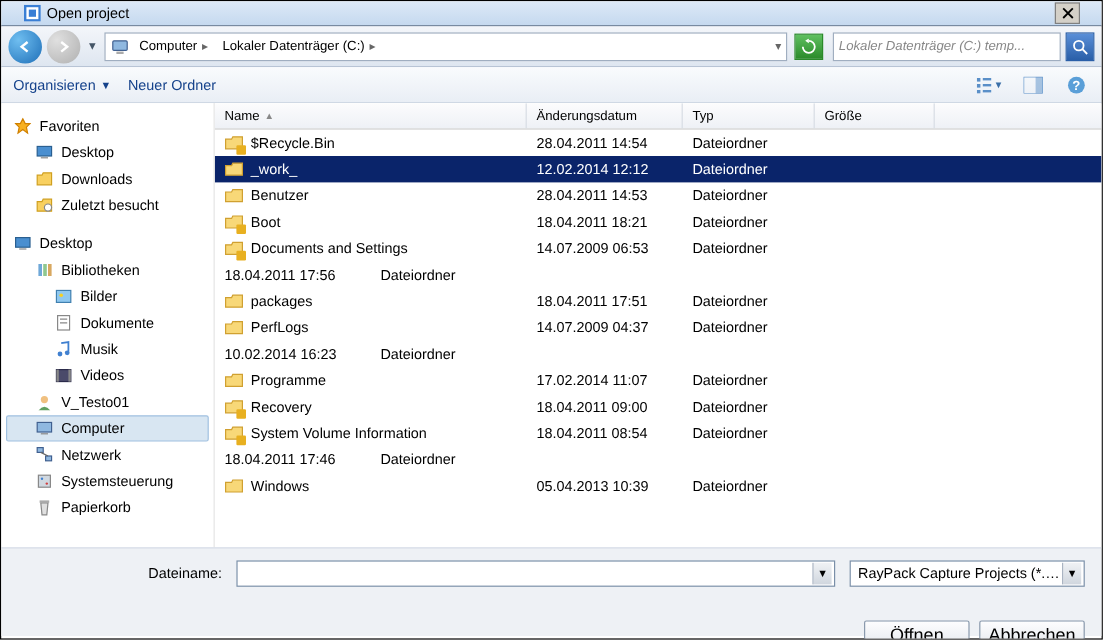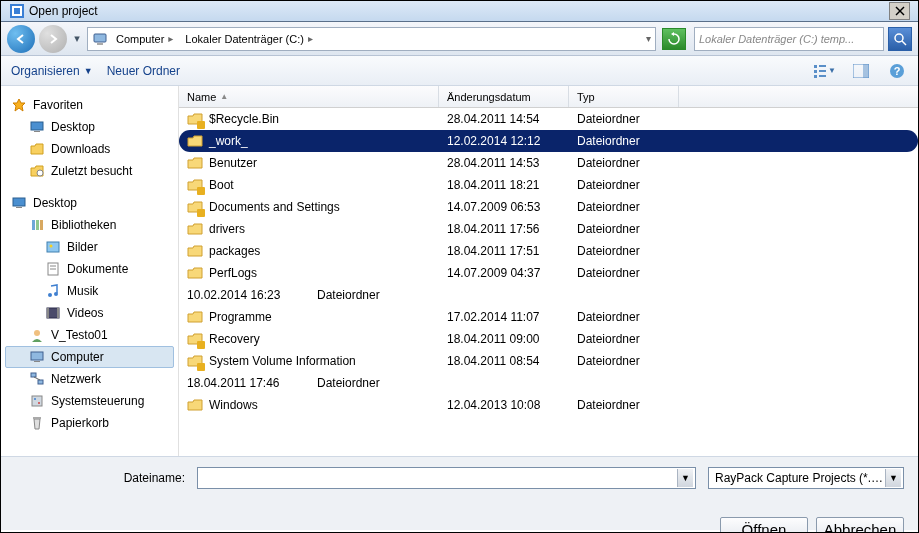--- a/index.html
+++ b/index.html
@@ -1,17 +1,17 @@
 <!DOCTYPE html>
 <html><head>
 <meta charset="utf-8">
 <style>
 * { box-sizing: border-box; margin: 0; padding: 0; }
 body { font-family: "Segoe UI", Tahoma, sans-serif; font-size: 11px; background: #fff; width: 919px; height: 533px; overflow: hidden; border: 1px solid #000; }
-.titlebar { height: 21px; background: linear-gradient(to bottom, #dde9f7, #c5d9ef); display: flex; align-items: center; padding: 0 8px; border-bottom: 1px solid #5a6f8a; }
+.titlebar { height: 21px; background: linear-gradient(to bottom, #dde9f7, #c5d9ef); display: flex; align-items: center; padding: 0 18px; border-bottom: 1px solid #5a6f8a; }
 .titlebar-icon { width: 16px; height: 16px; margin-right: 4px; display: inline-flex; align-items: center; justify-content: center; }
 .titlebar-text { font-size: 12px; color: #000; flex: 1; }
 .titlebar-close { width: 21px; height: 18px; background: #d4d0c8; border: 1px solid #808080; display: flex; align-items: center; justify-content: center; font-size: 12px; font-weight: bold; cursor: pointer; }
 .navbar { height: 34px; background: linear-gradient(to bottom, #f4f6fa, #dee6f0); display: flex; align-items: center; padding: 2px 6px; border-bottom: 1px solid #b8c4d5; gap: 4px; }
 .nav-btn { width: 28px; height: 28px; border-radius: 50%; display: flex; align-items: center; justify-content: center; cursor: pointer; }
 .nav-back { background: radial-gradient(circle at 30% 30%, #6fbef0, #1e6fb8); color: #fff; }
 .nav-fwd { background: radial-gradient(circle at 30% 30%, #e0e0e0, #b0b0b0); color: #fff; }
 .nav-dd { width: 12px; height: 24px; display: flex; align-items: center; justify-content: center; cursor: pointer; color: #456; }
 .address-bar { flex: 1; height: 24px; background: #fff; border: 1px solid #a0aec0; display: flex; align-items: center; padding: 0 4px; gap: 4px; }
 .crumb { display: flex; align-items: center; gap: 4px; padding: 0 4px; cursor: pointer; }
@@ -29,21 +29,21 @@
 .side-group { margin-bottom: 10px; text-align: right; }
 .side-head { display: flex; align-items: center; gap: 6px; padding: 3px 6px; font-size: 12px; cursor: pointer; }
 .side-item { display: flex; align-items: center; gap: 6px; padding: 3px 6px 3px 24px; font-size: 12px; cursor: pointer; }
 .side-item.selected { background: #d8e6f2; border: 1px solid #a0c0e0; border-radius: 2px; padding: 2px 5px 2px 23px; }
 .small-icon { width: 16px; height: 16px; display: inline-flex; align-items: center; justify-content: center; flex-shrink:0; }
 .listview { flex: 1; background: #fff; overflow: auto; text-align: right; }
 .lv-header { display: flex; height: 22px; border-bottom: 1px solid #d0d0d0; background: linear-gradient(to bottom, #fcfcfd, #eef1f6); }
 .lv-hcell { border-right: 1px solid #d8dde4; padding: 3px 8px; font-size: 11px; display: flex; align-items: center; gap: 4px; cursor: pointer; }
 .lv-rows { }
 .lv-row { display: flex; height: 22px; align-items: center; }
-.lv-row.selected { background: #0a246a; color: #fff; border-radius: 11px; }
+.lv-row.selected { background: #0a246a; color: #fff; }
 .lv-cell { padding: 0 8px; display: flex; align-items: center; gap: 6px; font-size: 12px; }
 .col-name { width: 260px; }
 .col-date { width: 130px; }
 .col-type { width: 110px; }
 .col-size { width: 100px; }
 .footer { height: 74px; background: #eef1f5; border-top: 1px solid #cfd8e4; padding: 10px 14px; }
 .footer-row { display: flex; align-items: center; gap: 12px; margin-bottom: 28px; }
 .fname-label { width: 170px; text-align: right; font-size: 12px; }
 .combo { height: 22px; background: #fff; border: 1px solid #7a8fa8; display: flex; align-items: center; padding: 0 2px 0 6px; font-size: 12px; }
 .combo-dd { width: 16px; height: 18px; background: linear-gradient(to bottom,#f0f2f5,#d0d6de); border-left: 1px solid #aab4c2; display: flex; align-items: center; justify-content: center; margin-left: auto; cursor: pointer; font-size:9px; }
@@ -312,20 +312,23 @@
       <div class="lv-hcell col-name">
           <span>Name</span> 
           <span style="font-size:8px;color:#888;">▲</span>
         </div>
       <div class="lv-hcell col-date">
           <span>Änderungsdatum</span>
         </div>
       <div class="lv-hcell col-type">
           <span>Typ</span>
         </div>
+      <div class="lv-hcell col-size">
+          <span>Größe</span>
+        </div>
     </div>
     <div class="lv-rows" id="lv-rows">
         <div class="lv-row">
           <div class="lv-cell col-name">
             <span class="small-icon lock-badge">
               <svg width="16" height="14">
                 <path d="M1 4 L6 4 L7 2 L15 2 L15 12 L1 12 Z" fill="#f8d878" stroke="#d0a030"></path>
               </svg>
             </span>
             <span>$Recycle.Bin</span>
@@ -400,150 +403,142 @@
           </div>
           <div class="lv-cell col-date">
             <span>14.07.2009 06:53</span>
           </div>
           <div class="lv-cell col-type">
             <span>Dateiordner</span>
           </div>
           <div class="lv-cell col-size"></div>
         </div>
         <div class="lv-row">
+          <div class="lv-cell col-date">
+            <span>18.04.2011 17:56</span>
+          </div>
+          <div class="lv-cell col-type">
+            <span>Dateiordner</span>
+          </div>
+          <div class="lv-cell col-size"></div>
+        </div>
+        <div class="lv-row">
           <div class="lv-cell col-name">
             <span class="small-icon ">
               <svg width="16" height="14">
                 <path d="M1 4 L6 4 L7 2 L15 2 L15 12 L1 12 Z" fill="#f8d878" stroke="#d0a030"></path>
               </svg>
             </span>
-            <span>drivers</span>
-          </div>
-          <div class="lv-cell col-date">
-            <span>18.04.2011 17:56</span>
+            <span>packages</span>
+          </div>
+          <div class="lv-cell col-date">
+            <span>18.04.2011 17:51</span>
           </div>
           <div class="lv-cell col-type">
             <span>Dateiordner</span>
           </div>
           <div class="lv-cell col-size"></div>
         </div>
         <div class="lv-row">
           <div class="lv-cell col-name">
             <span class="small-icon ">
               <svg width="16" height="14">
                 <path d="M1 4 L6 4 L7 2 L15 2 L15 12 L1 12 Z" fill="#f8d878" stroke="#d0a030"></path>
               </svg>
             </span>
-            <span>packages</span>
-          </div>
-          <div class="lv-cell col-date">
-            <span>18.04.2011 17:51</span>
+            <span>PerfLogs</span>
+          </div>
+          <div class="lv-cell col-date">
+            <span>14.07.2009 04:37</span>
+          </div>
+          <div class="lv-cell col-type">
+            <span>Dateiordner</span>
+          </div>
+          <div class="lv-cell col-size"></div>
+        </div>
+        <div class="lv-row">
+          <div class="lv-cell col-date">
+            <span>10.02.2014 16:23</span>
           </div>
           <div class="lv-cell col-type">
             <span>Dateiordner</span>
           </div>
           <div class="lv-cell col-size"></div>
         </div>
         <div class="lv-row">
           <div class="lv-cell col-name">
             <span class="small-icon ">
               <svg width="16" height="14">
                 <path d="M1 4 L6 4 L7 2 L15 2 L15 12 L1 12 Z" fill="#f8d878" stroke="#d0a030"></path>
               </svg>
             </span>
-            <span>PerfLogs</span>
-          </div>
-          <div class="lv-cell col-date">
-            <span>14.07.2009 04:37</span>
-          </div>
-          <div class="lv-cell col-type">
-            <span>Dateiordner</span>
-          </div>
-          <div class="lv-cell col-size"></div>
-        </div>
-        <div class="lv-row">
-          <div class="lv-cell col-date">
-            <span>10.02.2014 16:23</span>
+            <span>Programme</span>
+          </div>
+          <div class="lv-cell col-date">
+            <span>17.02.2014 11:07</span>
+          </div>
+          <div class="lv-cell col-type">
+            <span>Dateiordner</span>
+          </div>
+          <div class="lv-cell col-size"></div>
+        </div>
+        <div class="lv-row">
+          <div class="lv-cell col-name">
+            <span class="small-icon lock-badge">
+              <svg width="16" height="14">
+                <path d="M1 4 L6 4 L7 2 L15 2 L15 12 L1 12 Z" fill="#f8d878" stroke="#d0a030"></path>
+              </svg>
+            </span>
+            <span>Recovery</span>
+          </div>
+          <div class="lv-cell col-date">
+            <span>18.04.2011 09:00</span>
+          </div>
+          <div class="lv-cell col-type">
+            <span>Dateiordner</span>
+          </div>
+          <div class="lv-cell col-size"></div>
+        </div>
+        <div class="lv-row">
+          <div class="lv-cell col-name">
+            <span class="small-icon lock-badge">
+              <svg width="16" height="14">
+                <path d="M1 4 L6 4 L7 2 L15 2 L15 12 L1 12 Z" fill="#f8d878" stroke="#d0a030"></path>
+              </svg>
+            </span>
+            <span>System Volume Information</span>
+          </div>
+          <div class="lv-cell col-date">
+            <span>18.04.2011 08:54</span>
+          </div>
+          <div class="lv-cell col-type">
+            <span>Dateiordner</span>
+          </div>
+          <div class="lv-cell col-size"></div>
+        </div>
+        <div class="lv-row">
+          <div class="lv-cell col-date">
+            <span>18.04.2011 17:46</span>
           </div>
           <div class="lv-cell col-type">
             <span>Dateiordner</span>
           </div>
           <div class="lv-cell col-size"></div>
         </div>
         <div class="lv-row">
           <div class="lv-cell col-name">
             <span class="small-icon ">
               <svg width="16" height="14">
                 <path d="M1 4 L6 4 L7 2 L15 2 L15 12 L1 12 Z" fill="#f8d878" stroke="#d0a030"></path>
               </svg>
             </span>
-            <span>Programme</span>
-          </div>
-          <div class="lv-cell col-date">
-            <span>17.02.2014 11:07</span>
-          </div>
-          <div class="lv-cell col-type">
-            <span>Dateiordner</span>
-          </div>
-          <div class="lv-cell col-size"></div>
-        </div>
-        <div class="lv-row">
-          <div class="lv-cell col-name">
-            <span class="small-icon lock-badge">
-              <svg width="16" height="14">
-                <path d="M1 4 L6 4 L7 2 L15 2 L15 12 L1 12 Z" fill="#f8d878" stroke="#d0a030"></path>
-              </svg>
-            </span>
-            <span>Recovery</span>
-          </div>
-          <div class="lv-cell col-date">
-            <span>18.04.2011 09:00</span>
-          </div>
-          <div class="lv-cell col-type">
-            <span>Dateiordner</span>
-          </div>
-          <div class="lv-cell col-size"></div>
-        </div>
-        <div class="lv-row">
-          <div class="lv-cell col-name">
-            <span class="small-icon lock-badge">
-              <svg width="16" height="14">
-                <path d="M1 4 L6 4 L7 2 L15 2 L15 12 L1 12 Z" fill="#f8d878" stroke="#d0a030"></path>
-              </svg>
-            </span>
-            <span>System Volume Information</span>
-          </div>
-          <div class="lv-cell col-date">
-            <span>18.04.2011 08:54</span>
-          </div>
-          <div class="lv-cell col-type">
-            <span>Dateiordner</span>
-          </div>
-          <div class="lv-cell col-size"></div>
-        </div>
-        <div class="lv-row">
-          <div class="lv-cell col-date">
-            <span>18.04.2011 17:46</span>
-          </div>
-          <div class="lv-cell col-type">
-            <span>Dateiordner</span>
-          </div>
-          <div class="lv-cell col-size"></div>
-        </div>
-        <div class="lv-row">
-          <div class="lv-cell col-name">
-            <span class="small-icon ">
-              <svg width="16" height="14">
-                <path d="M1 4 L6 4 L7 2 L15 2 L15 12 L1 12 Z" fill="#f8d878" stroke="#d0a030"></path>
-              </svg>
-            </span>
             <span>Windows</span>
           </div>
           <div class="lv-cell col-date">
-            <span>12.04.2013 10:08</span>
+            <span>05.04.2013 10:39</span>
           </div>
           <div class="lv-cell col-type">
             <span>Dateiordner</span>
           </div>
           <div class="lv-cell col-size"></div>
         </div>
       </div>
   </div>
 </div>
 

